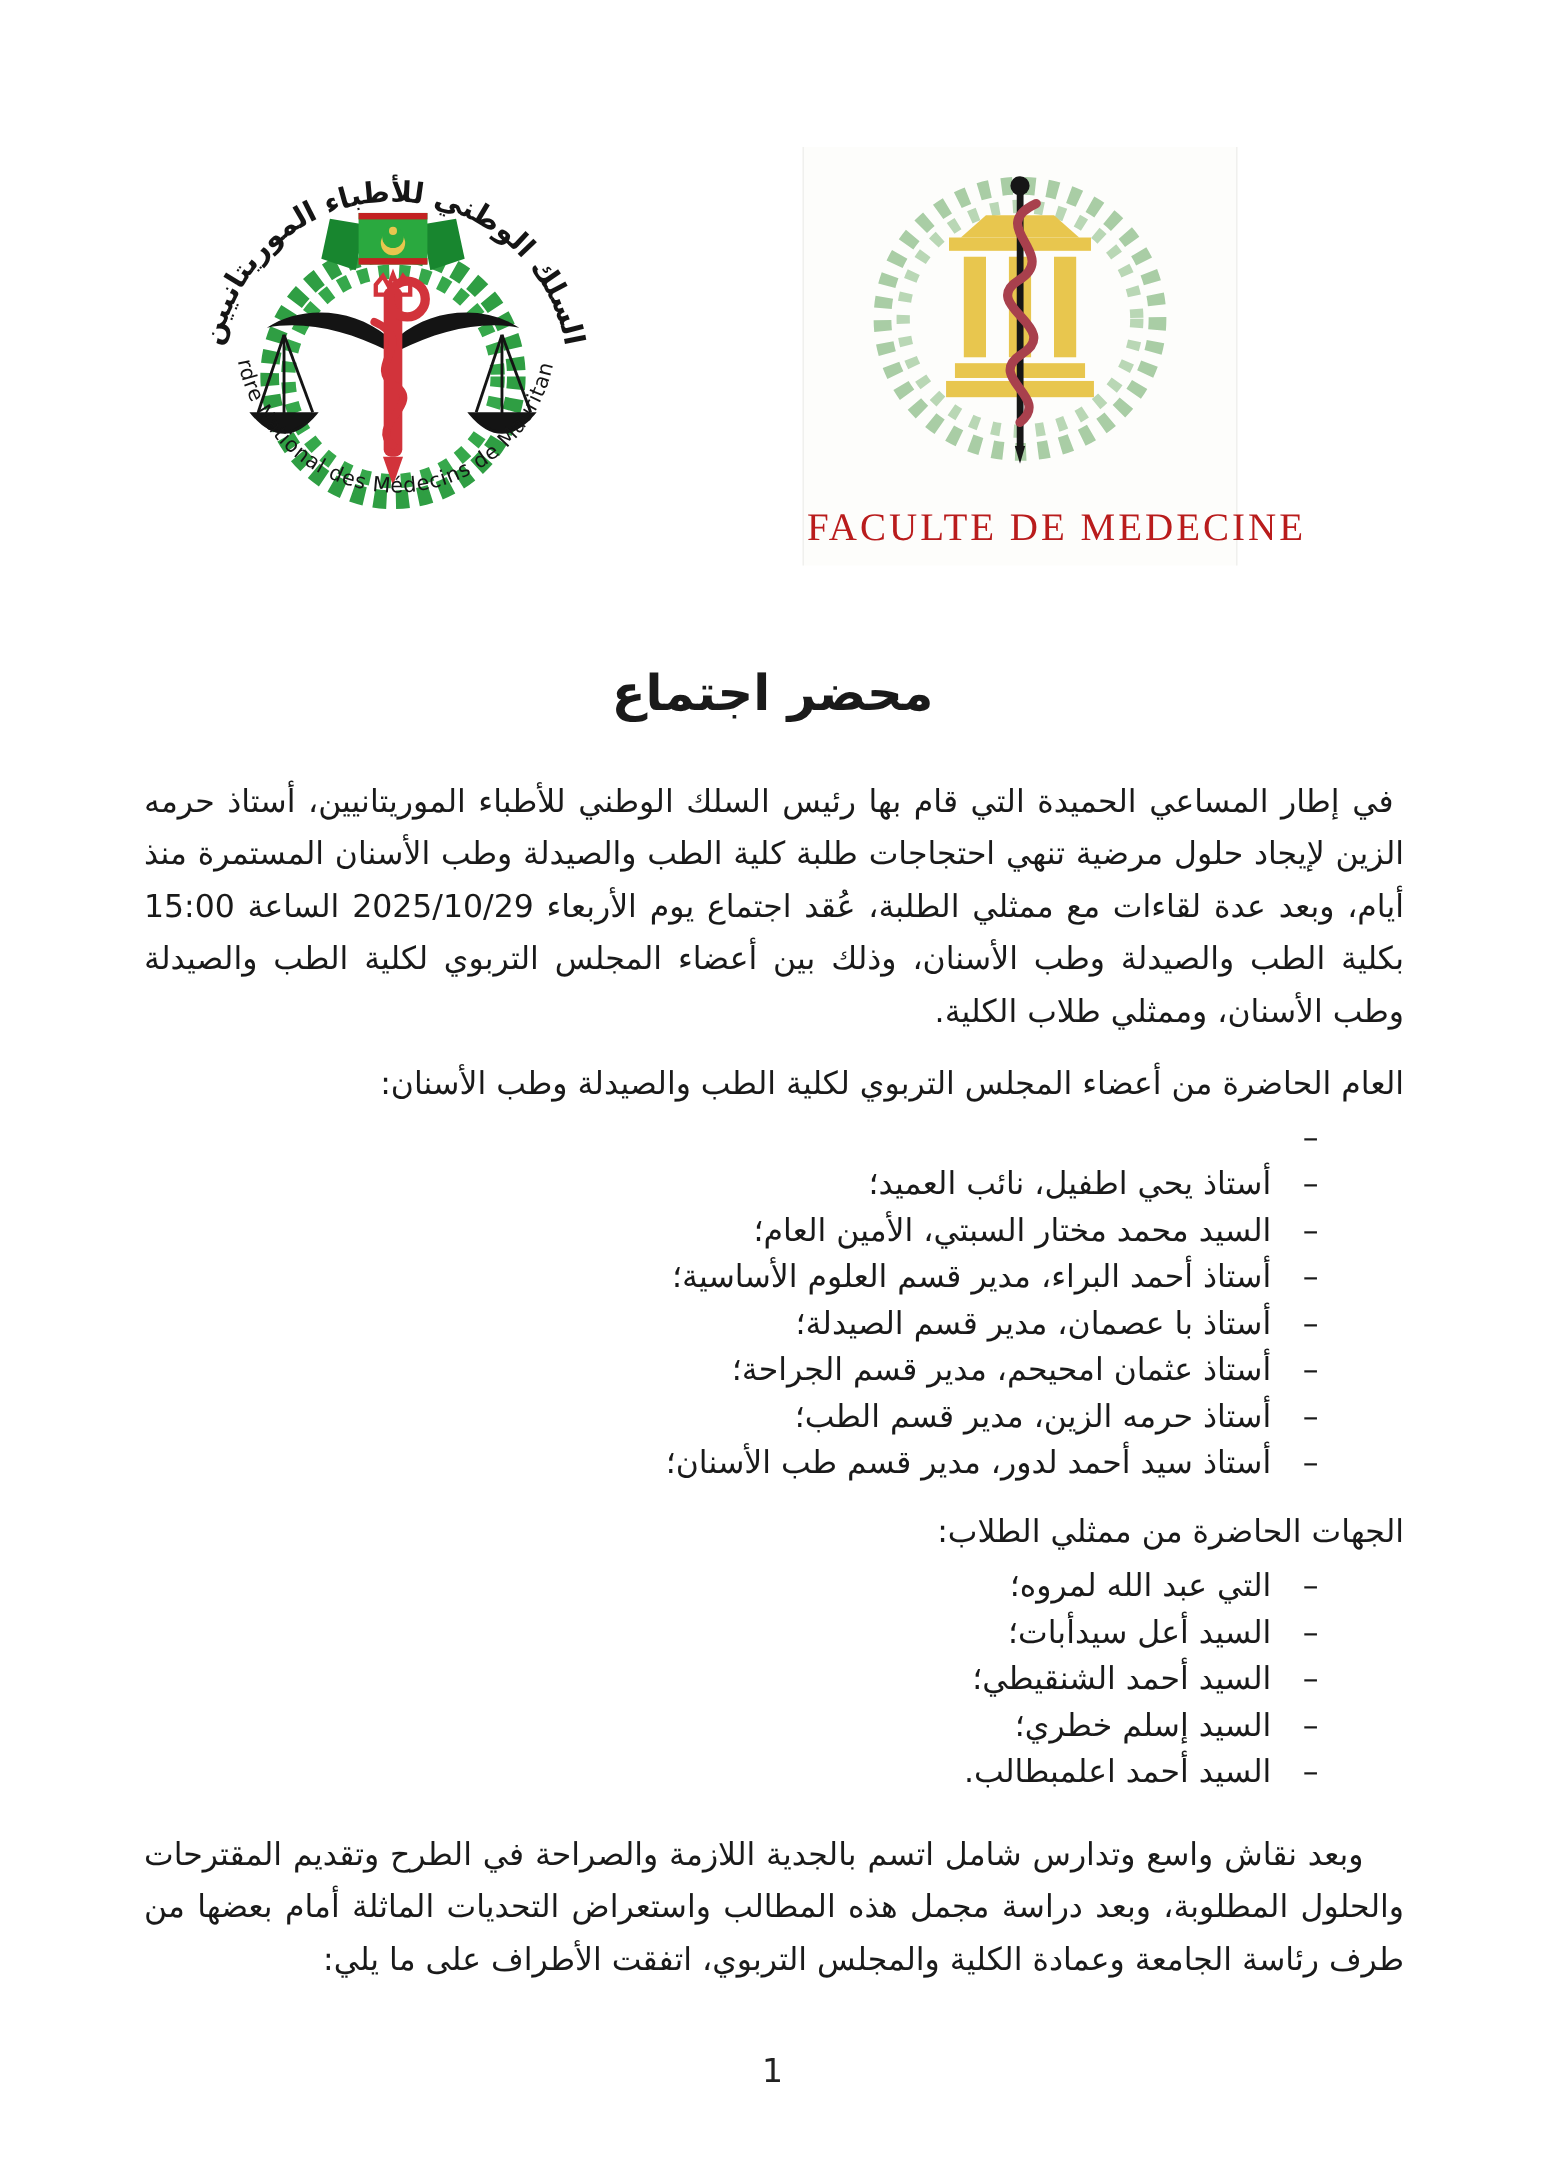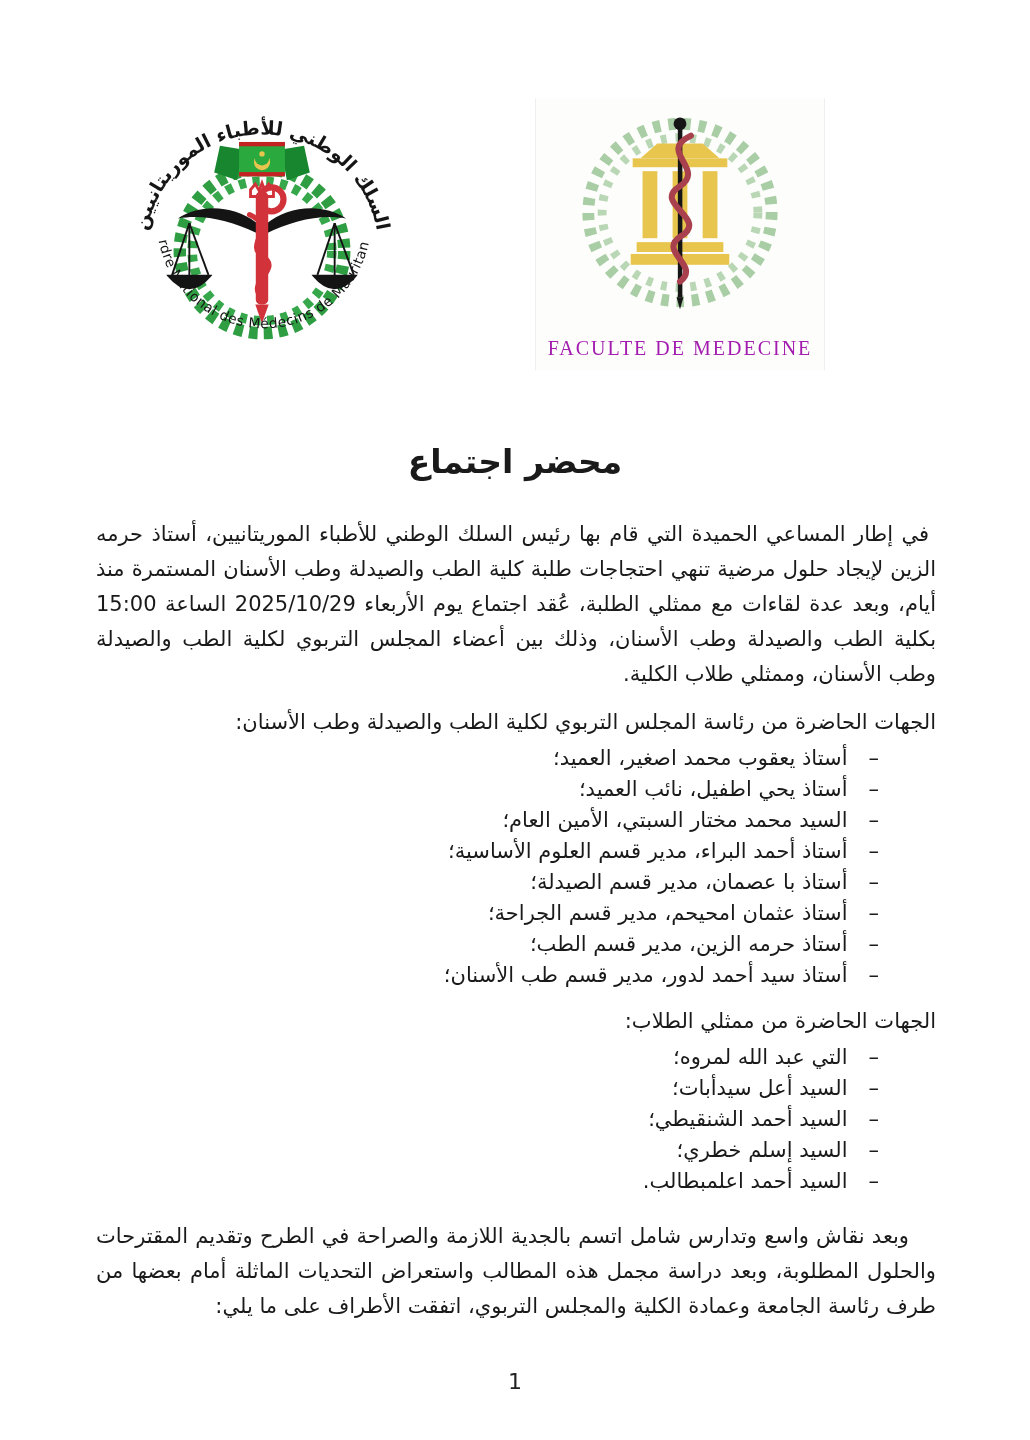--- a/index.html
+++ b/index.html
@@ -23,23 +23,23 @@
   .logo-right{
     width:284px;flex:0 0 auto;
     text-align:center;
     background:#fdfdfb;
     border-left:1px solid #f0f0ee;
     border-right:1px solid #f0f0ee;
     padding:4px 2px 10px 2px;
   }
   .logo-right .caption{
     font-family:"Liberation Serif", serif;
-    font-size:20px;
+    font-size:26px;
     letter-spacing:2px;
-    color:#a21caf;
+    color:#b91c1c;
     margin-top:2px;
     white-space:nowrap;
   }
   
   .doc-title{
     text-align:center;
     font-weight:bold;
     font-size:33px;
     margin-top:58px;
     direction:rtl;
@@ -166,26 +166,25 @@
     <div class="caption">FACULTE DE MEDECINE</div>
   </div>
 </div>
 
 <div class="doc-title">محضر اجتماع</div>
 
 <div class="content">
 
   <p class="para intro">في إطار المساعي الحميدة التي قام بها رئيس السلك الوطني للأطباء الموريتانيين، أستاذ حرمه الزين لإيجاد حلول مرضية تنهي احتجاجات طلبة كلية الطب والصيدلة وطب الأسنان المستمرة منذ أيام، وبعد عدة لقاءات مع ممثلي الطلبة، عُقد اجتماع يوم الأربعاء 2025/10/29 الساعة 15:00 بكلية الطب والصيدلة وطب الأسنان، وذلك بين أعضاء المجلس التربوي لكلية الطب والصيدلة وطب الأسنان، وممثلي طلاب الكلية.</p>
 
-  <div class="section-heading">الجهات الحاضرة من رئاسة المجلس التربوي لكلية الطب والصيدلة وطب الأسنان:</div>
+  <div class="section-heading">العام الحاضرة من أعضاء المجلس التربوي لكلية الطب والصيدلة وطب الأسنان:</div>
 
   <div class="list">
     <div class="list-item">
       <span class="dash">–</span>
-      <span>أستاذ يعقوب محمد اصغير، العميد؛</span>
     </div>
     <div class="list-item">
       <span class="dash">–</span>
       <span>أستاذ يحي اطفيل، نائب العميد؛</span>
     </div>
     <div class="list-item">
       <span class="dash">–</span>
       <span>السيد محمد مختار السبتي، الأمين العام؛</span>
     </div>
     <div class="list-item">

